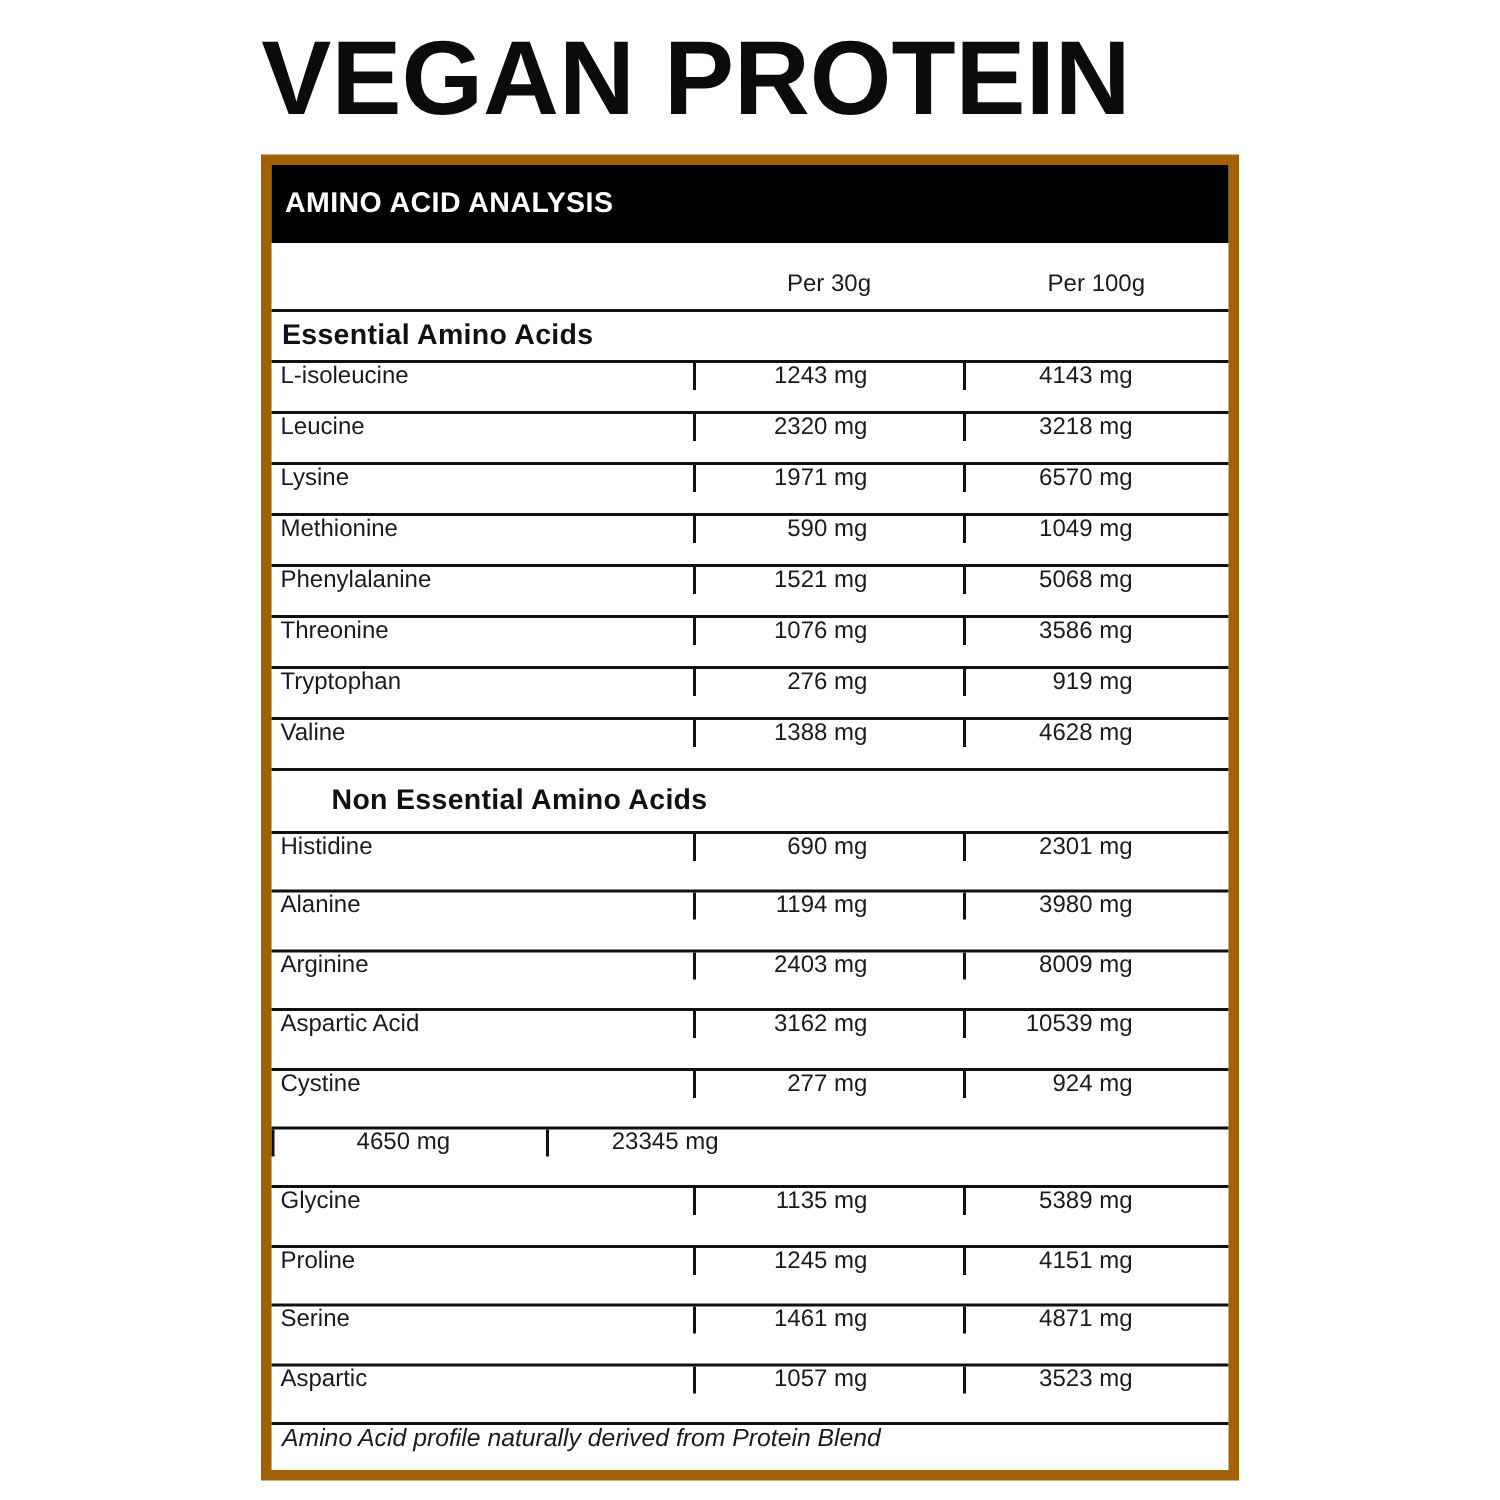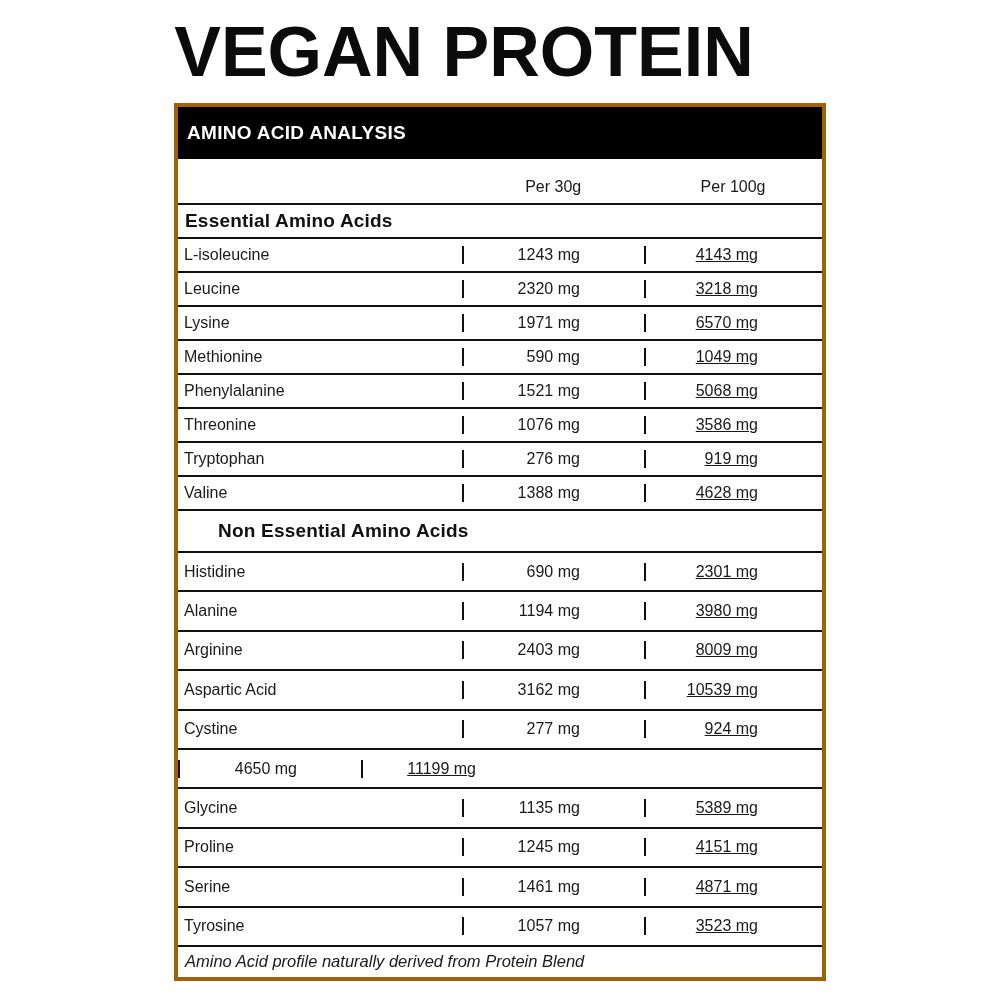--- a/index.html
+++ b/index.html
@@ -19,21 +19,21 @@
     text-align: center;
     font-size: 70px;
     line-height: 1;
     font-weight: bold;
     letter-spacing: 0px;
     color: #0b0b0b;
   }
   .aa-table {
     width: 652px;
     margin: 16px auto 0 auto;
-    border: 4px solid #a16207;
+    border: 7px solid #a16207;
     box-sizing: border-box;
     background: #ffffff;
   }
   .bar {
     background: #000000;
     height: 52px;
     display: flex;
     align-items: center;
     padding-left: 9px;
     box-sizing: border-box;
@@ -41,21 +41,21 @@
   .bar span {
     color: #ffffff;
     font-weight: bold;
     font-size: 19px;
     letter-spacing: 0.3px;
   }
   .trow {
     display: flex;
     box-sizing: border-box;
     border-top: 2px solid #111111;
-    align-items: center;
+    align-items: flex-start;
   }
   .trow.no-top { border-top: none; }
   .units {
     height: 44px;
     align-items: flex-end;
   }
   .units .spacer { width: 286px; }
   .units .uhead {
     text-align: center;
     font-size: 16px;
@@ -88,21 +88,21 @@
   .cell-v {
     box-sizing: border-box;
     border-left: 2px solid #111111;
     display: flex;
     align-items: center;
     justify-content: flex-end;
     padding-right: 64px;
     color: #1a1a1a;
   }
   .cell-v30  { width: 183px; }
-  .cell-v100 { width: 179px; text-decoration: underline; }
+  .cell-v100 { width: 179px; }
   .footnote-row {
     height: 32px;
     display: flex;
     padding-left: 7px;
     font-style: italic;
     font-size: 16.5px;
     color: #1a1a1a;
   }
 </style>
 </head>
@@ -189,39 +189,39 @@
         <div class="cell-v cell-v30">3162 mg</div>
         <div class="cell-v cell-v100">10539 mg</div>
       </div>
       <div class="trow row non">
         <div class="cell-name">Cystine</div>
         <div class="cell-v cell-v30">277 mg</div>
         <div class="cell-v cell-v100">924 mg</div>
       </div>
       <div class="trow row non">
         <div class="cell-v cell-v30">4650 mg</div>
-        <div class="cell-v cell-v100">11199 mg</div>
+        <div class="cell-v cell-v100">23345 mg</div>
       </div>
       <div class="trow row non">
         <div class="cell-name">Glycine</div>
         <div class="cell-v cell-v30">1135 mg</div>
         <div class="cell-v cell-v100">5389 mg</div>
       </div>
       <div class="trow row non">
         <div class="cell-name">Proline</div>
         <div class="cell-v cell-v30">1245 mg</div>
         <div class="cell-v cell-v100">4151 mg</div>
       </div>
       <div class="trow row non">
         <div class="cell-name">Serine</div>
         <div class="cell-v cell-v30">1461 mg</div>
         <div class="cell-v cell-v100">4871 mg</div>
       </div>
       <div class="trow row non">
-        <div class="cell-name">Tyrosine</div>
+        <div class="cell-name">Aspartic</div>
         <div class="cell-v cell-v30">1057 mg</div>
         <div class="cell-v cell-v100">3523 mg</div>
       </div>
     </div>
 
   <div class="trow footnote-row">
     <span>Amino Acid profile naturally derived from Protein Blend</span>
   </div>
 
 </div>

